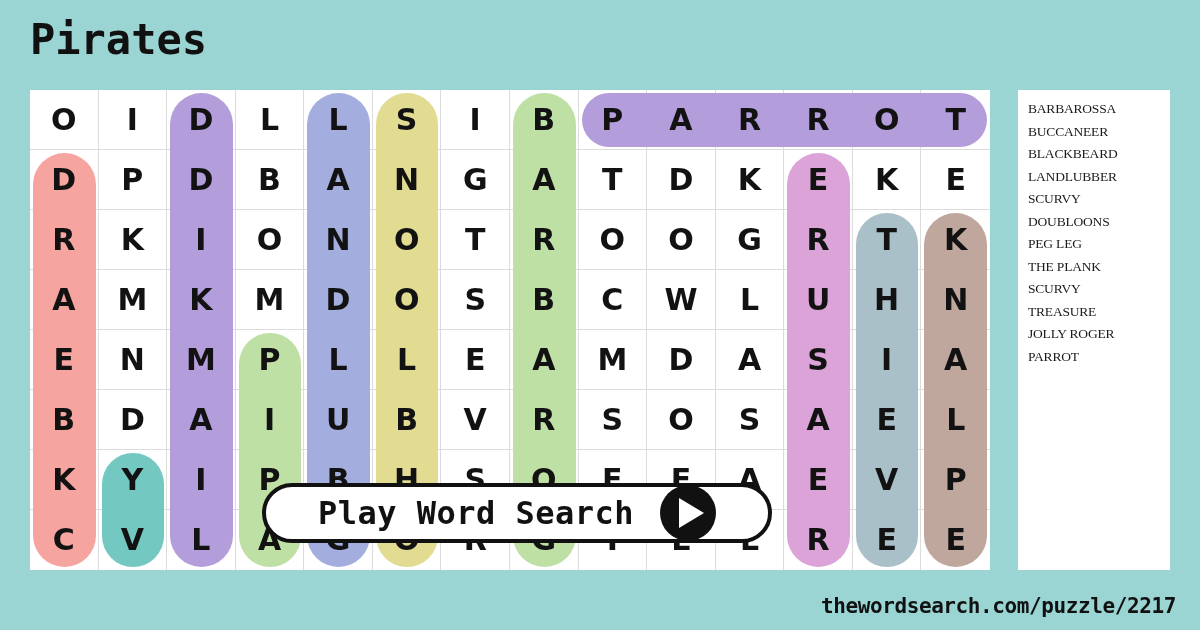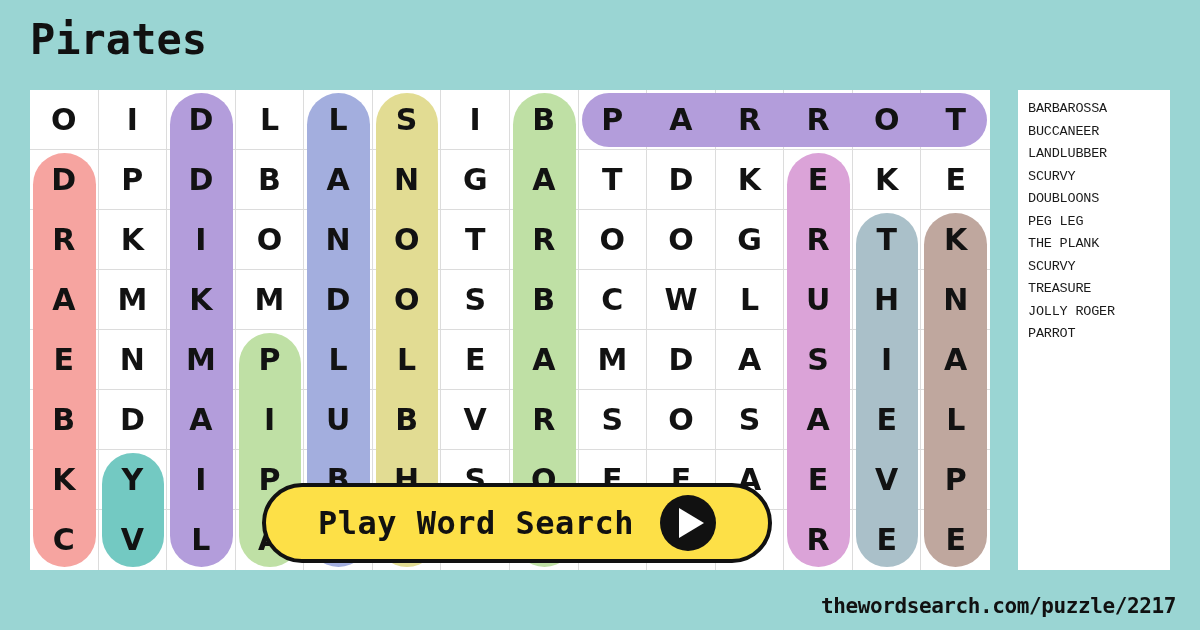--- a/index.html
+++ b/index.html
@@ -82,36 +82,36 @@
     position: absolute;
     left: 1018px;
     top: 90px;
     width: 152px;
     height: 480px;
     background: #ffffff;
     box-sizing: border-box;
     padding: 8px 0 0 10px;
   }
   .word-item {
-    font-family: Liberation Mono, monospace;
+    font-family: Liberation Serif, serif;
     font-size: 13.5px;
     line-height: 22.5px;
     color: #1a1a1a;
     white-space: nowrap;
     letter-spacing: -0.2px;
   }
 
   
   #play-button {
     position: absolute;
     left: 262px;
     top: 483px;
     width: 510px;
-    height: 80px;
-    background: #fde047;
+    height: 60px;
+    background: #ffffff;
     border: 4px solid #111111;
     border-radius: 40px;
     box-sizing: border-box;
     display: flex;
     align-items: center;
     justify-content: center;
     z-index: 20;
     cursor: pointer;
   }
   #play-button-label {
@@ -506,20 +506,21 @@
       </div>
       <div class="cell col-last row-last" style="grid-area: 8 / 14;">
         <span class="letter">E</span>
       </div>
     </div>
 </div>
 
 <div id="word-list-panel">
     <div class="word-item">BARBAROSSA</div>
     <div class="word-item">BUCCANEER</div>
+    <div class="word-item">BLACKBEARD</div>
     <div class="word-item">LANDLUBBER</div>
     <div class="word-item">SCURVY</div>
     <div class="word-item">DOUBLOONS</div>
     <div class="word-item">PEG LEG</div>
     <div class="word-item">THE PLANK</div>
     <div class="word-item">SCURVY</div>
     <div class="word-item">TREASURE</div>
     <div class="word-item">JOLLY ROGER</div>
     <div class="word-item">PARROT</div>
   </div>

